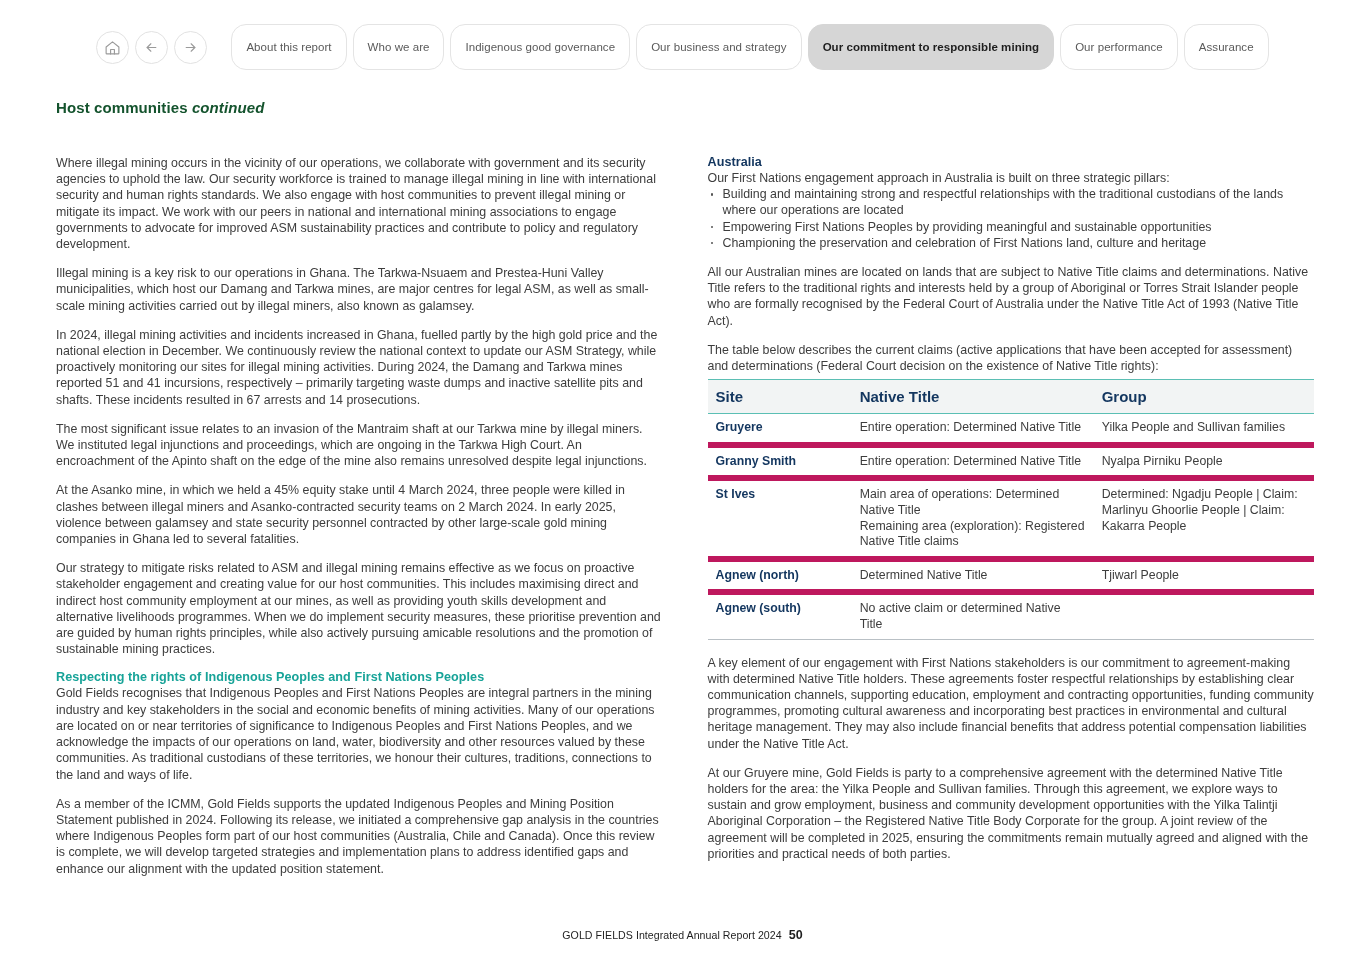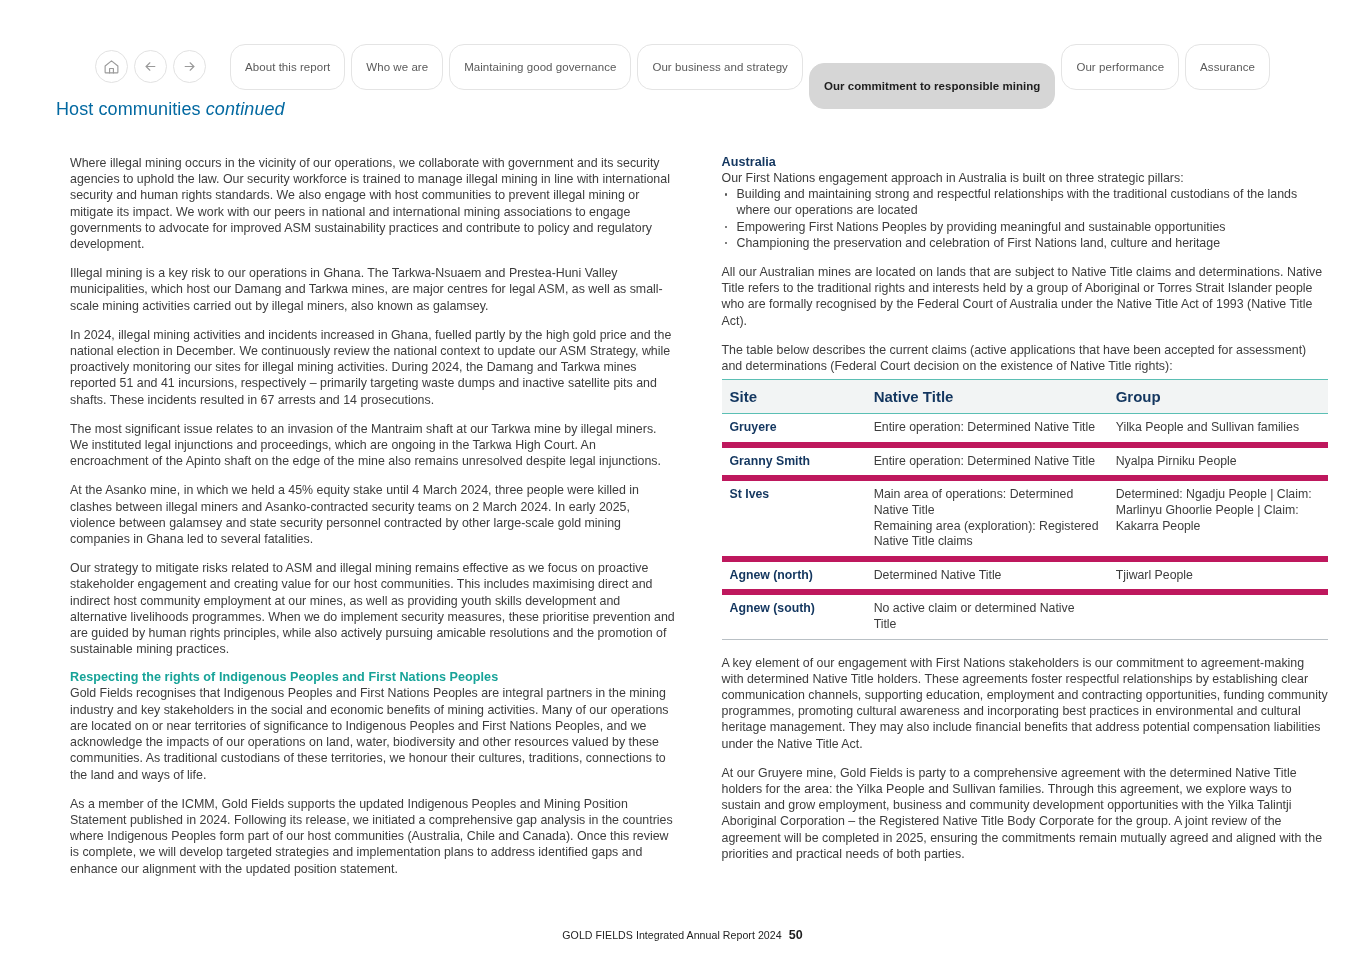--- a/index.html
+++ b/index.html
@@ -51,44 +51,42 @@
     color: #5a5a5a;
     white-space: nowrap;
     letter-spacing: 0.05px;
     flex: 0 0 auto;
   }
   .nav-pill.active {
     background: #d6d6d6;
     border-color: #d6d6d6;
     color: #1e1e1e;
     font-weight: 600;
-    margin-top: 39px;
   }
 
   
   .page-title {
     position: absolute;
     top: 99px;
     left: 56px;
-    font-size: 18px;
-    color: #0369a1;
-    font-weight: 400;
+    font-size: 15px;
+    color: #14532d;
+    font-weight: 700;
     letter-spacing: 0.1px;
   }
   .page-title .cont { font-style: italic; }
 
   
   .content {
     position: absolute;
     top: 155px;
     left: 56px;
     width: 1258px;
     display: flex;
     gap: 45px;
-    margin-left: 14px;
   }
   .col { width: 613px; }
 
   p.body, ul.bullets li {
     font-size: 12.4px;
     line-height: 16.2px;
     color: #3d3d3d;
     text-align: left;
   }
   p.body { margin-bottom: 13px; }
@@ -218,21 +216,21 @@
         <path d="M5 12h14"></path>
           <path d="M13 6l6 6-6 6"></path>
       </svg>
     </span>
   </div>
 
   <div class="nav-gap"></div>
 
   <div class="nav-pill">About this report</div>
   <div class="nav-pill">Who we are</div>
-  <div class="nav-pill">Maintaining good governance</div>
+  <div class="nav-pill">Indigenous good governance</div>
   <div class="nav-pill">Our business and strategy</div>
   <div class="nav-pill active">Our commitment to responsible mining</div>
   <div class="nav-pill">Our performance</div>
   <div class="nav-pill">Assurance</div>
 </div>
 
 <div class="page-title">
   <span>Host communities</span>
   <span class="cont">continued</span>
 </div>

